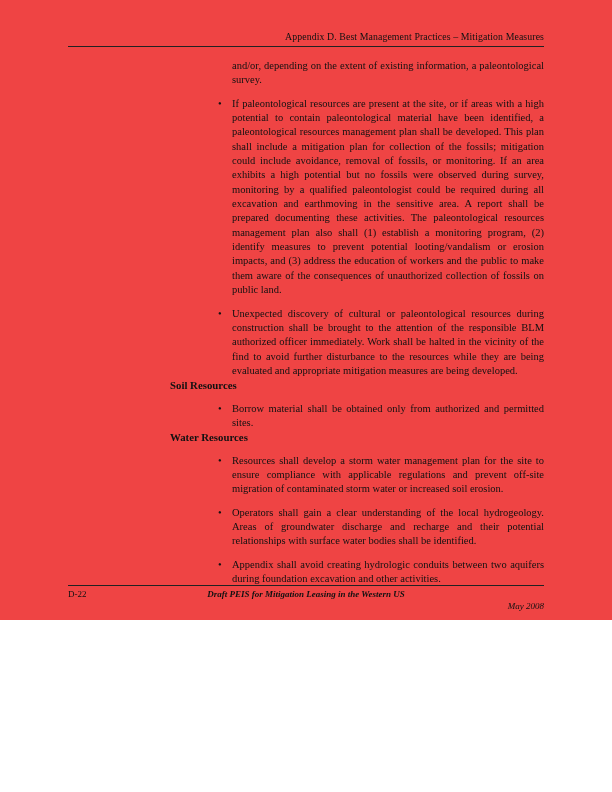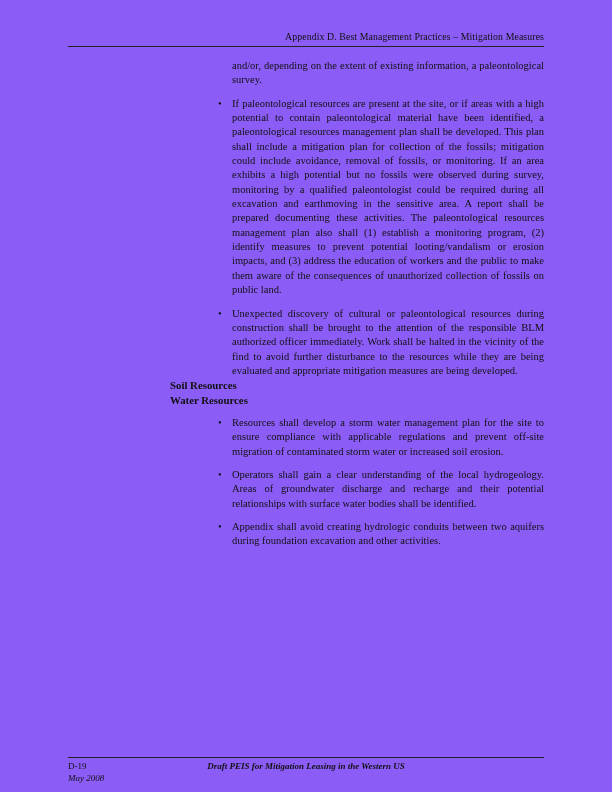--- a/index.html
+++ b/index.html
@@ -1,21 +1,21 @@
 <!DOCTYPE html>
 <html><head>
 <meta charset="utf-8">
 <style>
   * { margin: 0; padding: 0; box-sizing: border-box; }
   html, body { background: #ffffff; }
   .page {
     width: 612px;
-    height: 792px;
+    height: 620px;
     position: relative;
-    background: #8b5cf6;
+    background: #ef4444;
     font-family: "Liberation Serif", serif;
     color: #111111;
     padding: 0 68px;
     overflow: hidden;
   }
   .running-header {
     padding-top: 31px;
     border-bottom: 1px solid #222222;
     padding-bottom: 4px;
   }
@@ -69,21 +69,21 @@
     position: absolute;
     left: 0;
     top: 0;
     font-style: normal;
   }
   .doc-title {
     font-weight: bold;
     font-style: italic;
   }
   .footer-date {
-    text-align: left;
+    text-align: right;
     font-style: italic;
     line-height: 11px;
     margin-top: 1px;
   }
 </style>
 </head>
 <body>
 
 <div class="page">
 
@@ -95,32 +95,33 @@
 
     <p class="cont-para">and/or, depending on the extent of existing information, a paleontological survey.</p>
 
     <div class="bullet">If paleontological resources are present at the site, or if areas with a high potential to contain paleontological material have been identified, a paleontological resources management plan shall be developed. This plan shall include a mitigation plan for collection of the fossils; mitigation could include avoidance, removal of fossils, or monitoring. If an area exhibits a high potential but no fossils were observed during survey, monitoring by a qualified paleontologist could be required during all excavation and earthmoving in the sensitive area. A report shall be prepared documenting these activities. The paleontological resources management plan also shall (1) establish a monitoring program, (2) identify measures to prevent potential looting/vandalism or erosion impacts, and (3) address the education of workers and the public to make them aware of the consequences of unauthorized collection of fossils on public land.</div>
 
     <div class="bullet">Unexpected discovery of cultural or paleontological resources during construction shall be brought to the attention of the responsible BLM authorized officer immediately. Work shall be halted in the vicinity of the find to avoid further disturbance to the resources while they are being evaluated and appropriate mitigation measures are being developed.</div>
 
     <div class="section-heading">Soil Resources</div>
 
 
+    <div class="bullet">Borrow material shall be obtained only from authorized and permitted sites.</div>
 
     <div class="section-heading">Water Resources</div>
 
     <div class="bullet">Resources shall develop a storm water management plan for the site to ensure compliance with applicable regulations and prevent off-site migration of contaminated storm water or increased soil erosion.</div>
 
     <div class="bullet">Operators shall gain a clear understanding of the local hydrogeology. Areas of groundwater discharge and recharge and their potential relationships with surface water bodies shall be identified.</div>
 
     <div class="bullet">Appendix shall avoid creating hydrologic conduits between two aquifers during foundation excavation and other activities.</div>
 
   </div>
 
   <div class="footer">
     <div class="footer-row">
-      <span class="page-num">D-19</span>
+      <span class="page-num">D-22</span>
       <span class="doc-title">Draft PEIS for Mitigation Leasing in the Western US</span>
     </div>
     <div class="footer-date">May 2008</div>
   </div>
 
 </div>
 
 </body></html>

